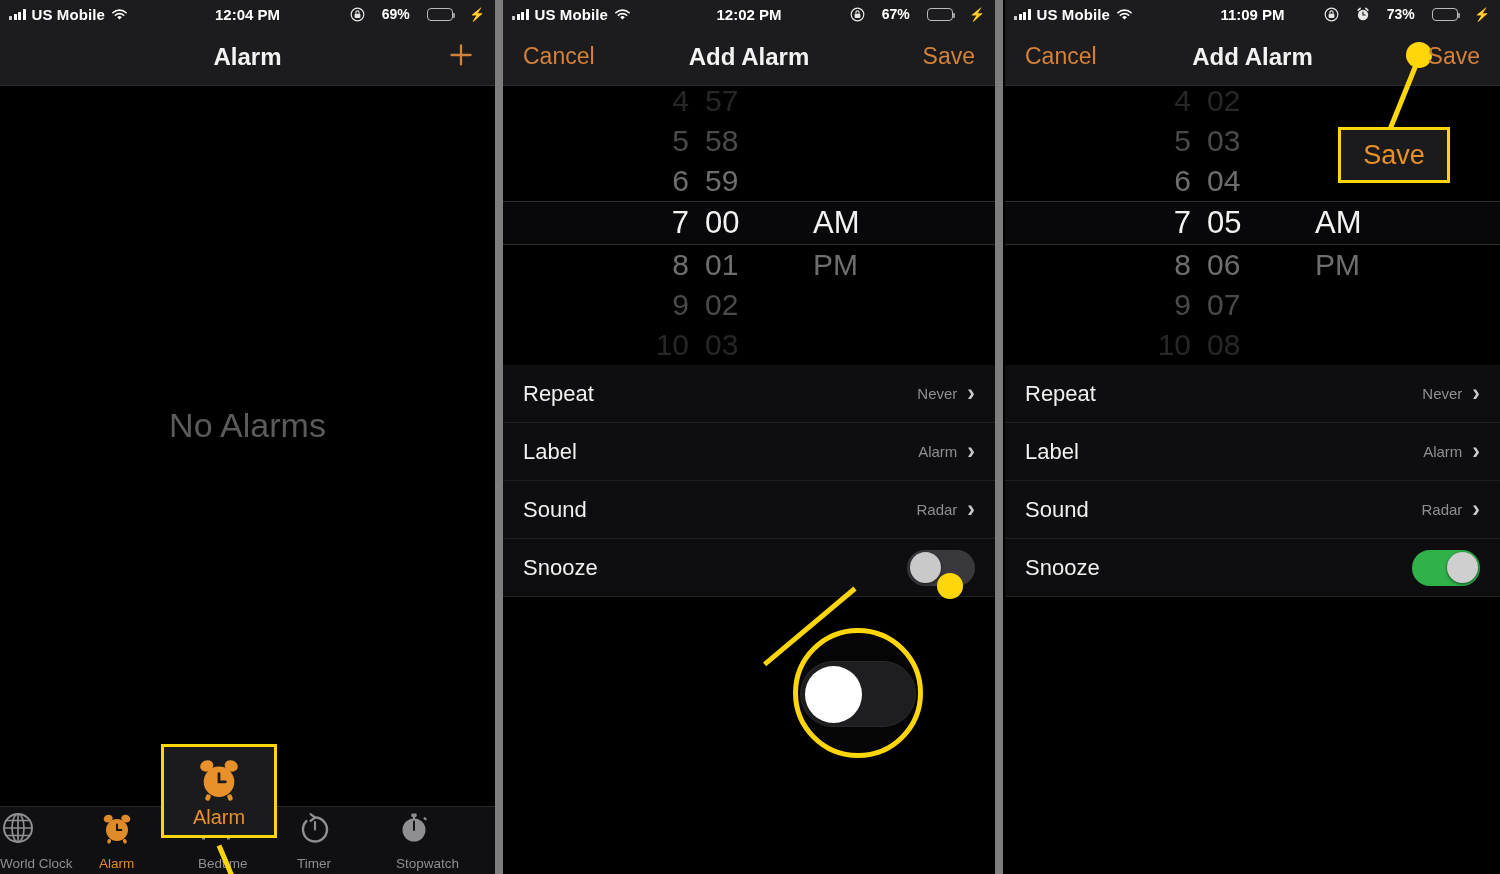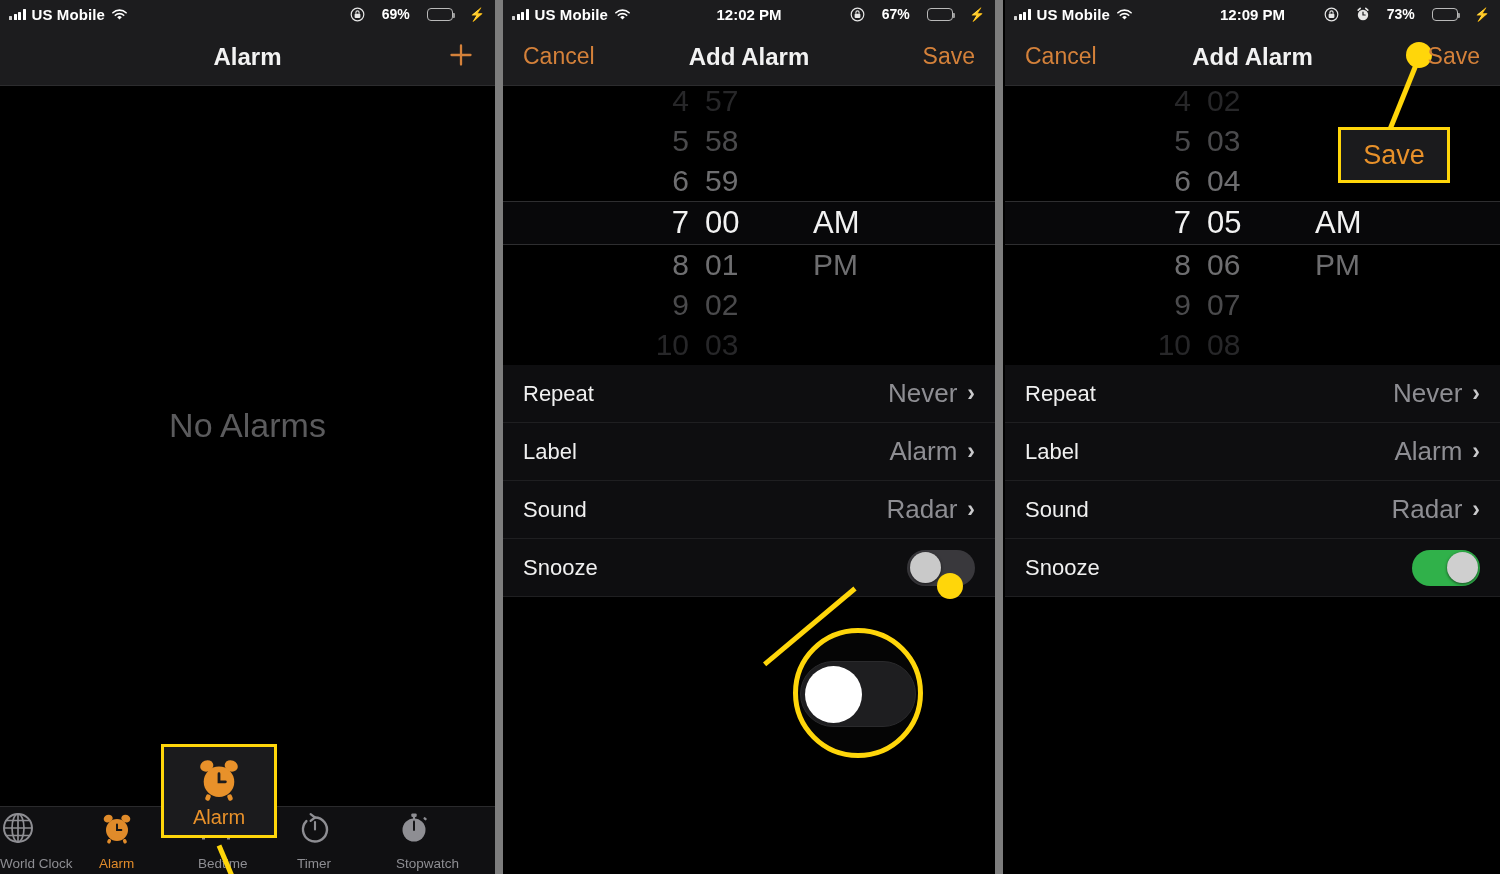--- a/index.html
+++ b/index.html
@@ -112,21 +112,21 @@
   .rows { background: #000; }
   .row {
     position: relative; height: 58px; display: flex; align-items: center;
     padding: 16px 20px; background: #0e0e10;
     border-bottom: 1px solid #1f1f21;
     cursor: pointer;
   }
   .row.no-border { border-bottom: 1px solid #1f1f21; }
   .row-label { font-size: 22px; color: #f0f0f0; }
   .row-right { margin-left: auto; display: flex; align-items: center; gap: 10px; }
-  .row-value { font-size: 26px; color: #8e8e93; }
+  .row-value { font-size: 15px; color: #8e8e93; }
   .chev { color: #c9c9cb; font-size: 23px; font-weight: 700; line-height: 1; }
 
   .toggle {
     width: 68px; height: 36px; border-radius: 18px; position: relative;
     background: #39383c; cursor: pointer;
   }
   .toggle .knob {
     position: absolute; top: 2.5px; left: 2.5px;
     width: 31px; height: 31px; border-radius: 50%;
     background: #c9c9c9; box-shadow: 0 1px 3px rgba(0,0,0,.6);
@@ -174,20 +174,21 @@
             <i></i>
             <i></i>
           </span>
         <span class="carrier">US Mobile</span>
         <svg width="17" height="13" viewBox="0 0 17 13">
           <path d="M8.5 11.6 6.2 9.2a3.3 3.3 0 0 1 4.6 0Z" fill="#fff"></path>
           <path d="M4.3 7.3a6 6 0 0 1 8.4 0" stroke="#fff" stroke-width="1.6" fill="none" stroke-linecap="round"></path>
           <path d="M1.9 4.8a9.4 9.4 0 0 1 13.2 0" stroke="#fff" stroke-width="1.6" fill="none" stroke-linecap="round"></path>
         </svg>
       </div>
+      <div class="sb-center">12:04 PM</div>
       <div class="sb-right">
         <svg width="15" height="15" viewBox="0 0 15 15">
           <circle cx="7.5" cy="7.5" r="6.3" stroke="#e6e6e6" stroke-width="1.2" fill="none"></circle>
           <rect x="4.6" y="6.7" width="5.8" height="4.3" rx="1" fill="#e6e6e6"></rect>
           <path d="M5.9 6.7V5.5a1.6 1.6 0 0 1 3.2 0v1.2" stroke="#e6e6e6" stroke-width="1.1" fill="none"></path>
         </svg>
         <span class="pct">69%</span>
         <span class="battery"><span class="fill" style="width:69%"></span></span>
         <span class="bolt">⚡</span>
       </div>
@@ -398,21 +399,21 @@
             <i></i>
             <i></i>
           </span>
         <span class="carrier">US Mobile</span>
         <svg width="17" height="13" viewBox="0 0 17 13">
           <path d="M8.5 11.6 6.2 9.2a3.3 3.3 0 0 1 4.6 0Z" fill="#fff"></path>
           <path d="M4.3 7.3a6 6 0 0 1 8.4 0" stroke="#fff" stroke-width="1.6" fill="none" stroke-linecap="round"></path>
           <path d="M1.9 4.8a9.4 9.4 0 0 1 13.2 0" stroke="#fff" stroke-width="1.6" fill="none" stroke-linecap="round"></path>
         </svg>
       </div>
-      <div class="sb-center">12:09 PM</div>
+      <div class="sb-center">11:09 PM</div>
       <div class="sb-right">
         <svg width="15" height="15" viewBox="0 0 15 15">
           <circle cx="7.5" cy="7.5" r="6.3" stroke="#e6e6e6" stroke-width="1.2" fill="none"></circle>
           <rect x="4.6" y="6.7" width="5.8" height="4.3" rx="1" fill="#e6e6e6"></rect>
           <path d="M5.9 6.7V5.5a1.6 1.6 0 0 1 3.2 0v1.2" stroke="#e6e6e6" stroke-width="1.1" fill="none"></path>
         </svg>
         <svg width="14" height="14" viewBox="0 0 14 14">
           <circle cx="7" cy="8" r="5.2" fill="#e6e6e6"></circle>
           <path d="M7 5.2V8h2.2" stroke="#1c1c1e" stroke-width="1.2" stroke-linecap="round" fill="none"></path>
           <path d="M2.2 3.2 4.2 1.4M11.8 3.2 9.8 1.4" stroke="#e6e6e6" stroke-width="1.6" stroke-linecap="round"></path>

